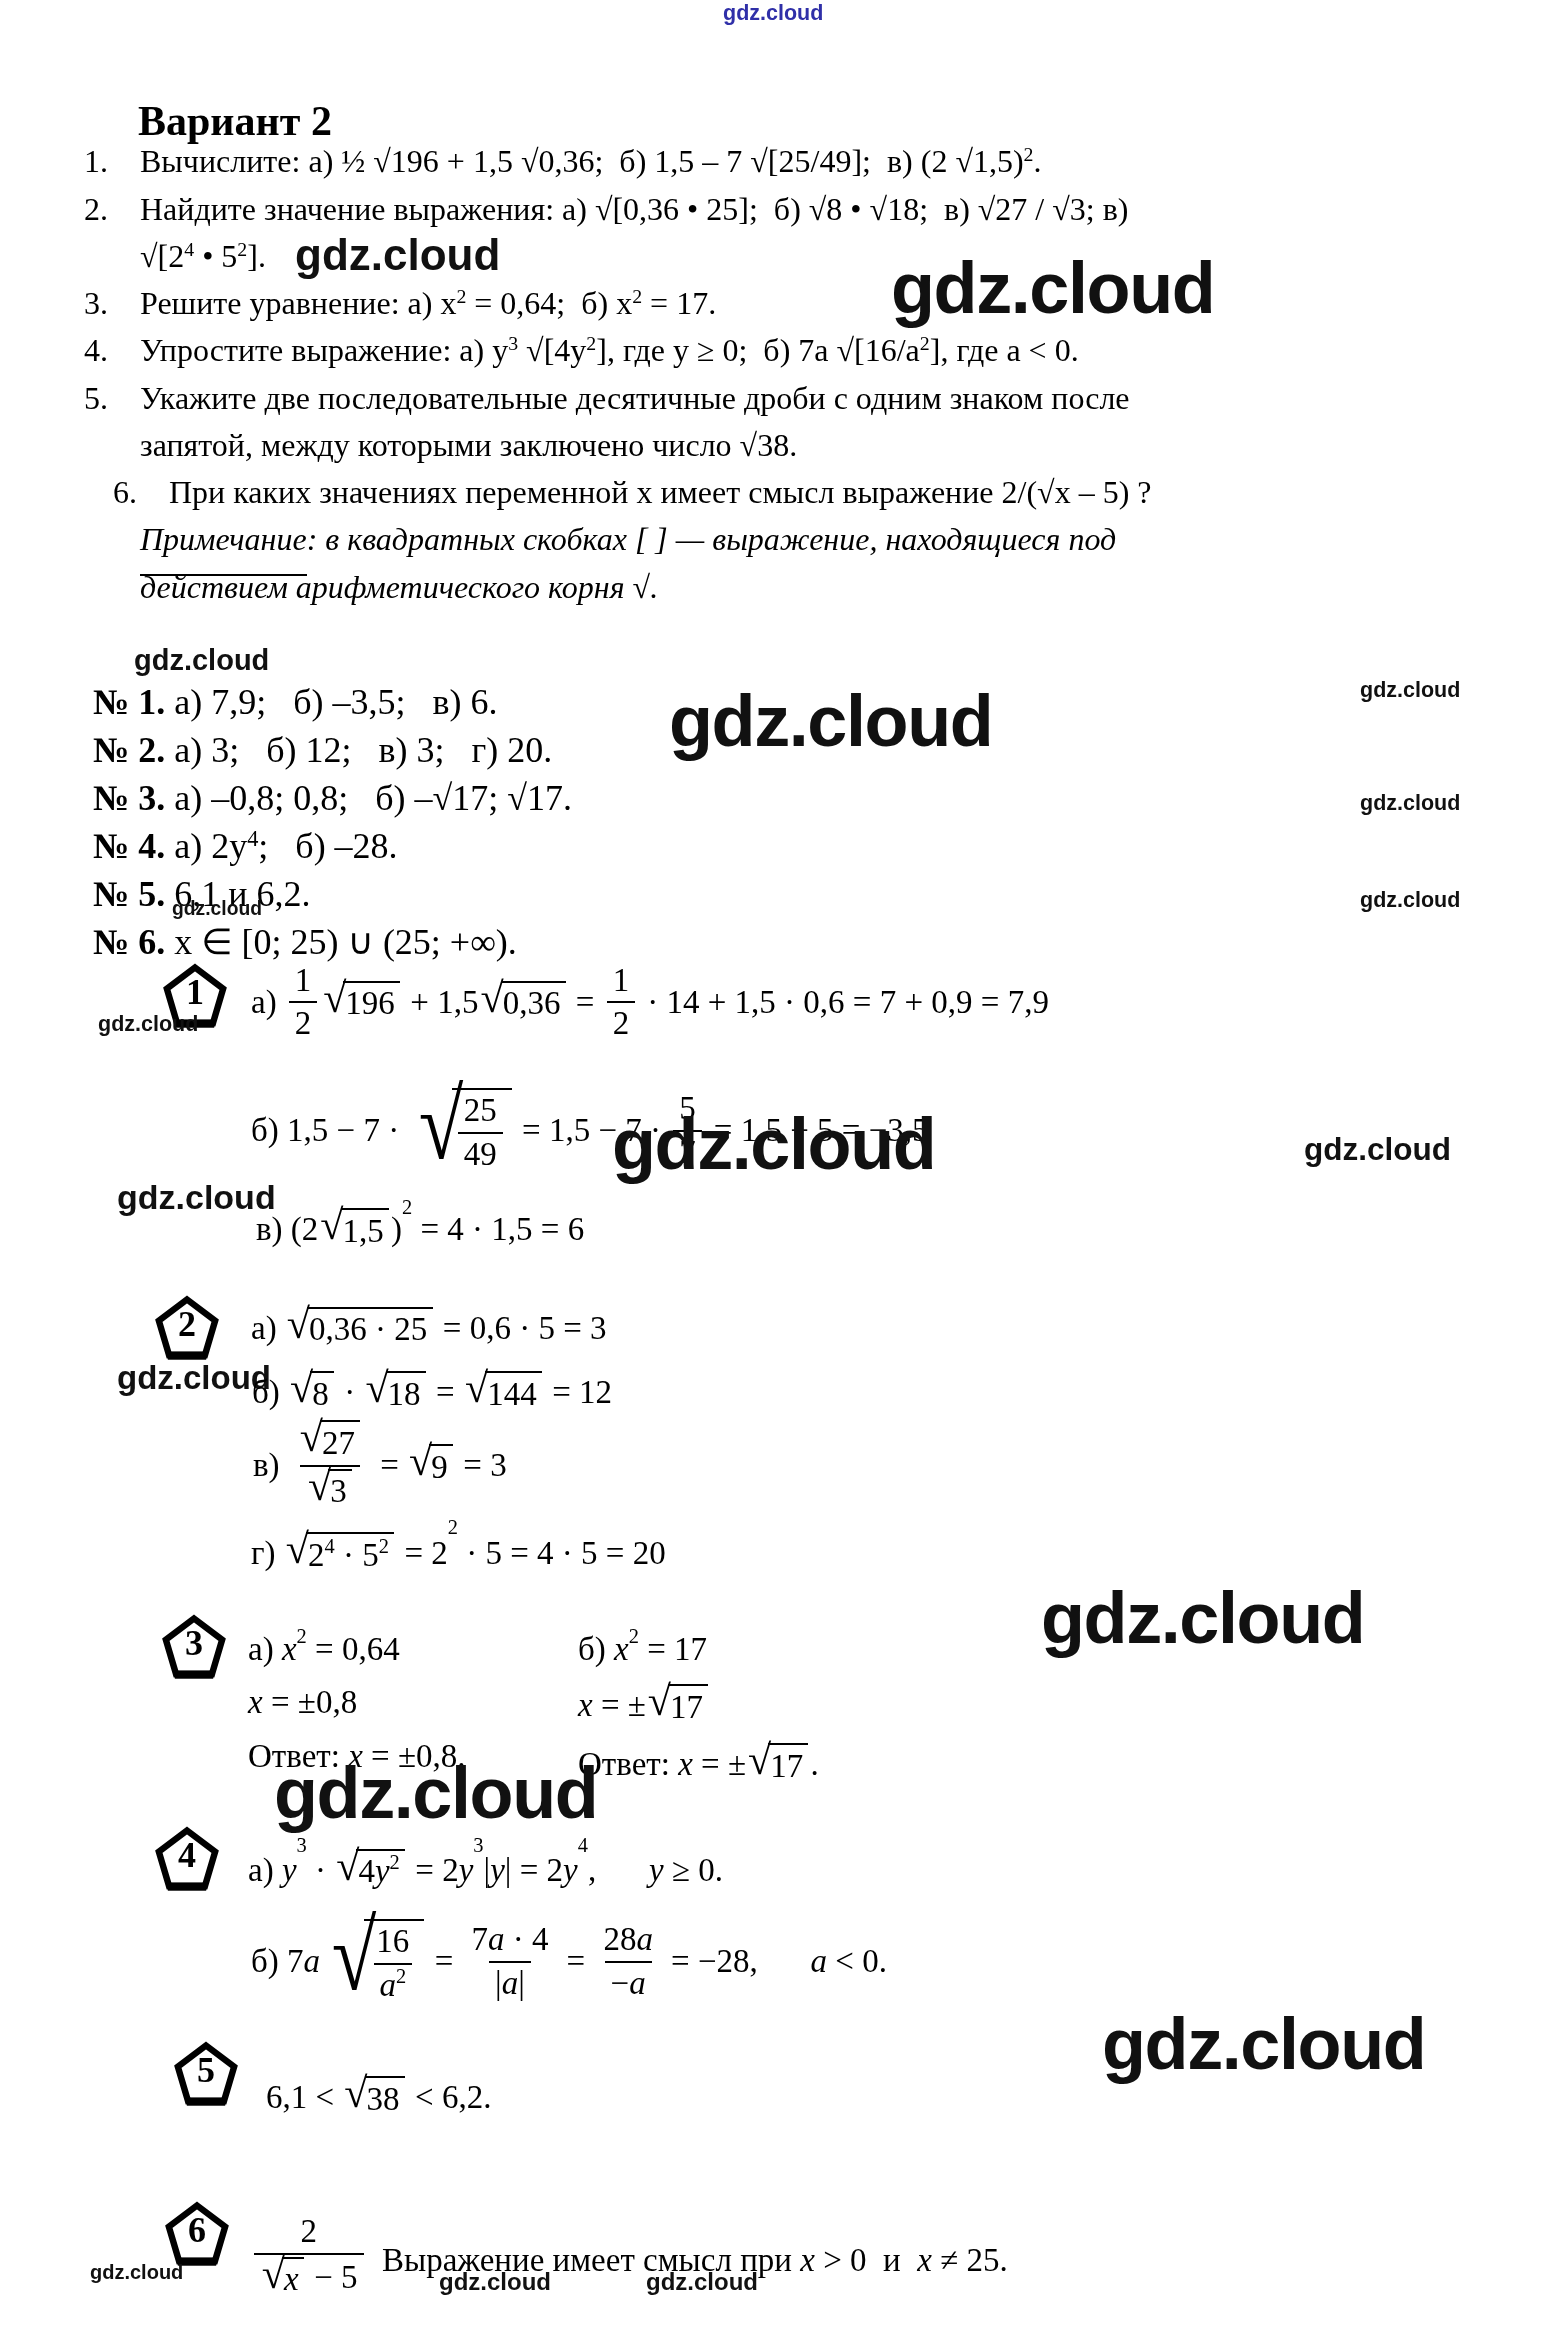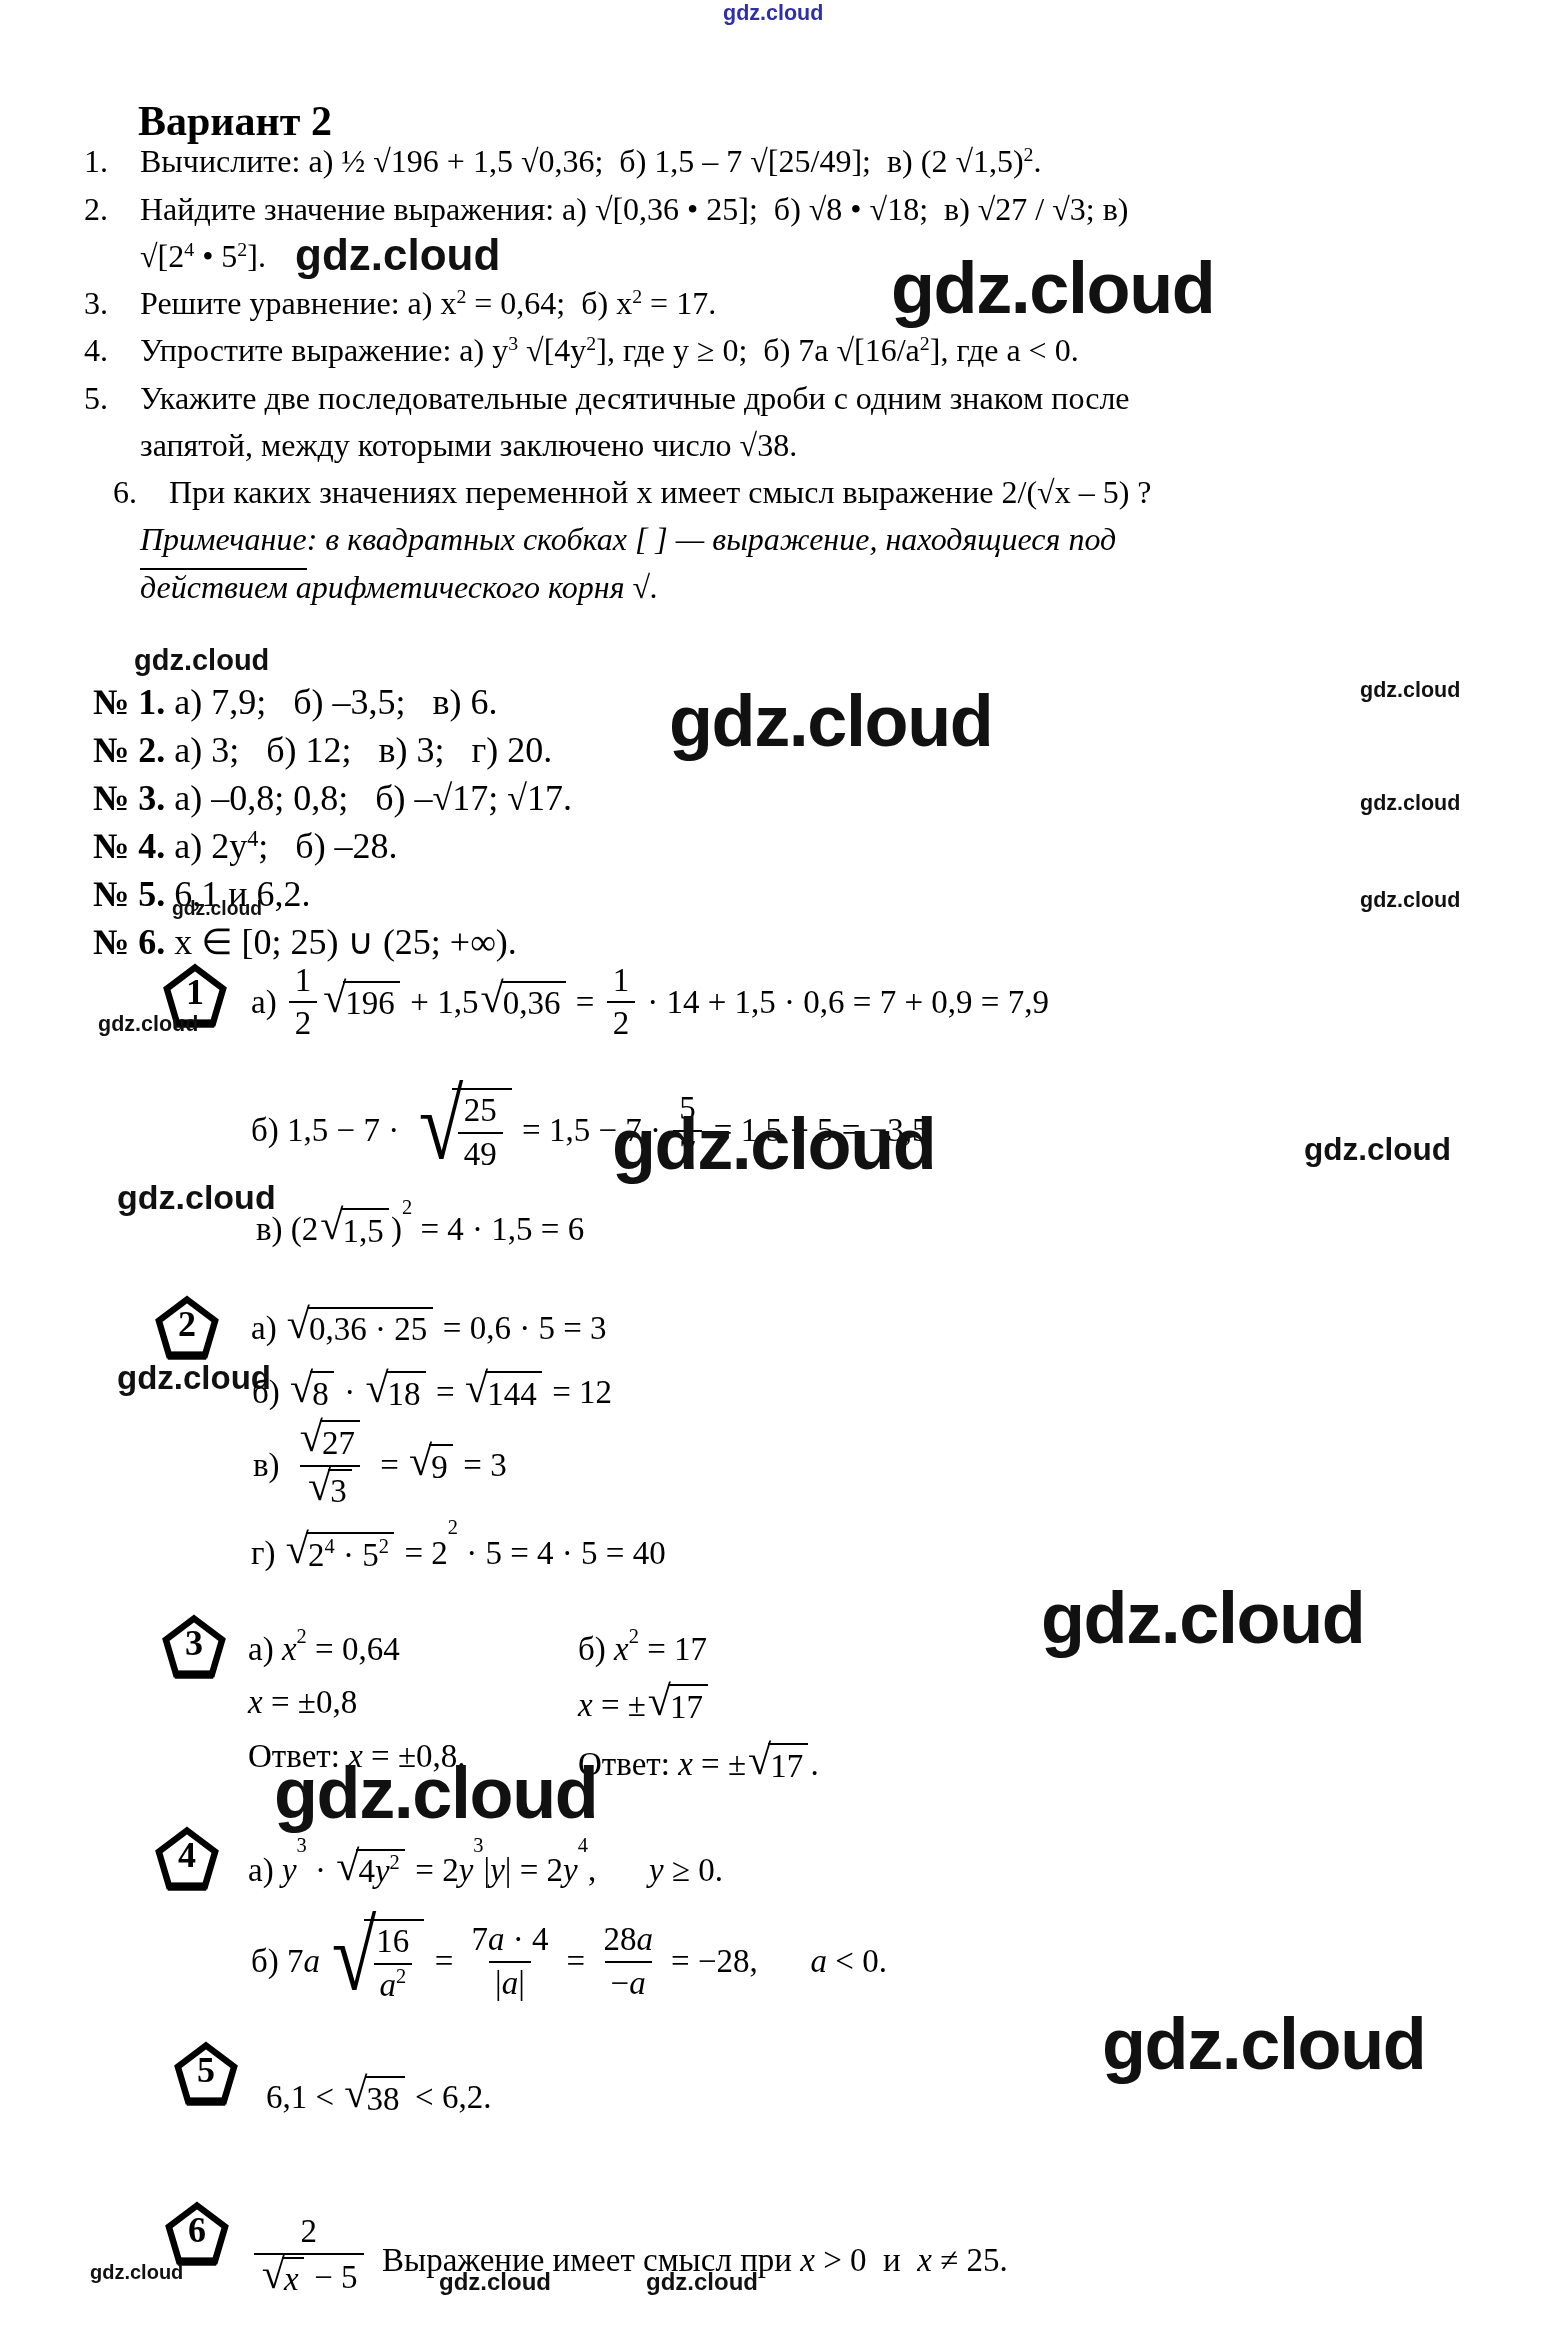--- a/index.html
+++ b/index.html
@@ -6,21 +6,21 @@
   body{width:1567px;height:2342px;background:#ffffff;position:relative;overflow:hidden;
        font-family:"Liberation Serif",serif;color:#000;}
   .abs{position:absolute;}
   
   .line{position:absolute;font-size:32px;line-height:1.2;white-space:pre;}
   .pnum{display:inline-block;width:56px;}
   .tline{white-space:pre;}
   .tline .msup{font-size:.62em;position:relative;top:-.55em;}
   .title{font-size:42px;font-weight:700;white-space:pre;}
   .note{font-style:italic;}
-  .mu{border-bottom:2.9px solid #000;padding-bottom:11px;}
+  .mu{border-bottom:2.9px solid #000;padding-bottom:17px;}
   
   .ans{font-size:36px;}
   .ans .mb{font-weight:700;}
   
   .wm{position:absolute;font-family:"Liberation Sans",sans-serif;font-weight:700;color:#111;
       white-space:pre;line-height:1;}
   .wm.big{letter-spacing:-1.4px;}
   
   .fline{position:absolute;display:flex;align-items:center;font-size:33px;white-space:pre;}
   .fline .mt,.fline .mi,.fline .mb{white-space:pre;}
@@ -93,21 +93,21 @@
   <svg viewBox="0 0 100 104">
       <path d="M50 6 L94 39 L78 93 L22 93 L6 39 Z" fill="none" stroke="#000" stroke-width="10"></path>
       <rect x="20" y="87" width="60" height="13" fill="#000"></rect>
     </svg>
   <span class="bnum">2</span>
 </div>
 <div class="fline" style="left:251px;top:1298px;height:60px;"><span class="mt">а) </span><span class="sqrt"><span class="radsign">√</span><span class="radicand"><span class="mt">0,36 · 25</span></span></span><span class="mt"> = 0,6 · 5 = 3</span></div>
 <div class="wm" style="left:117px;top:1361px;font-size:33px;">gdz.cloud</div>
 <div class="fline" style="left:252px;top:1361px;height:63px;"><span class="mt">б) </span><span class="sqrt"><span class="radsign">√</span><span class="radicand"><span class="mt">8</span></span></span><span class="mt"> · </span><span class="sqrt"><span class="radsign">√</span><span class="radicand"><span class="mt">18</span></span></span><span class="mt"> = </span><span class="sqrt"><span class="radsign">√</span><span class="radicand"><span class="mt">144</span></span></span><span class="mt"> = 12</span></div>
 <div class="fline" style="left:253px;top:1422px;height:87px;"><span class="mt">в) </span><span class="frac"><span class="num"><span class="sqrt"><span class="radsign">√</span><span class="radicand"><span class="mt">27</span></span></span></span><span class="den"><span class="sqrt"><span class="radsign">√</span><span class="radicand"><span class="mt">3</span></span></span></span></span><span class="mt"> = </span><span class="sqrt"><span class="radsign">√</span><span class="radicand"><span class="mt">9</span></span></span><span class="mt"> = 3</span></div>
-<div class="fline" style="left:251px;top:1519px;height:69px;"><span class="mt">г) </span><span class="sqrt"><span class="radsign">√</span><span class="radicand"><span class="mt">2</span><span class="msup">4</span><span class="mt"> · 5</span><span class="msup">2</span></span></span><span class="mt"> = 2</span><span class="msup">2</span><span class="mt"> · 5 = 4 · 5 = 40</span></div>
+<div class="fline" style="left:251px;top:1519px;height:69px;"><span class="mt">г) </span><span class="sqrt"><span class="radsign">√</span><span class="radicand"><span class="mt">2</span><span class="msup">4</span><span class="mt"> · 5</span><span class="msup">2</span></span></span><span class="mt"> = 2</span><span class="msup">2</span><span class="mt"> · 5 = 4 · 5 = 20</span></div>
 
 <div class="badge" style="left:162px;top:1612px;">
   <svg viewBox="0 0 100 104">
       <path d="M50 6 L94 39 L78 93 L22 93 L6 39 Z" fill="none" stroke="#000" stroke-width="10"></path>
       <rect x="20" y="87" width="60" height="13" fill="#000"></rect>
     </svg>
   <span class="bnum">3</span>
 </div>
 <div class="wm big" style="left:1041px;top:1582px;font-size:72px;">gdz.cloud</div>
 <div class="fline" style="left:248px;top:1628px;height:43px;"><span class="mt">а) </span><span class="mi">x</span><span class="msup">2</span><span class="mt"> = 0,64</span></div>

